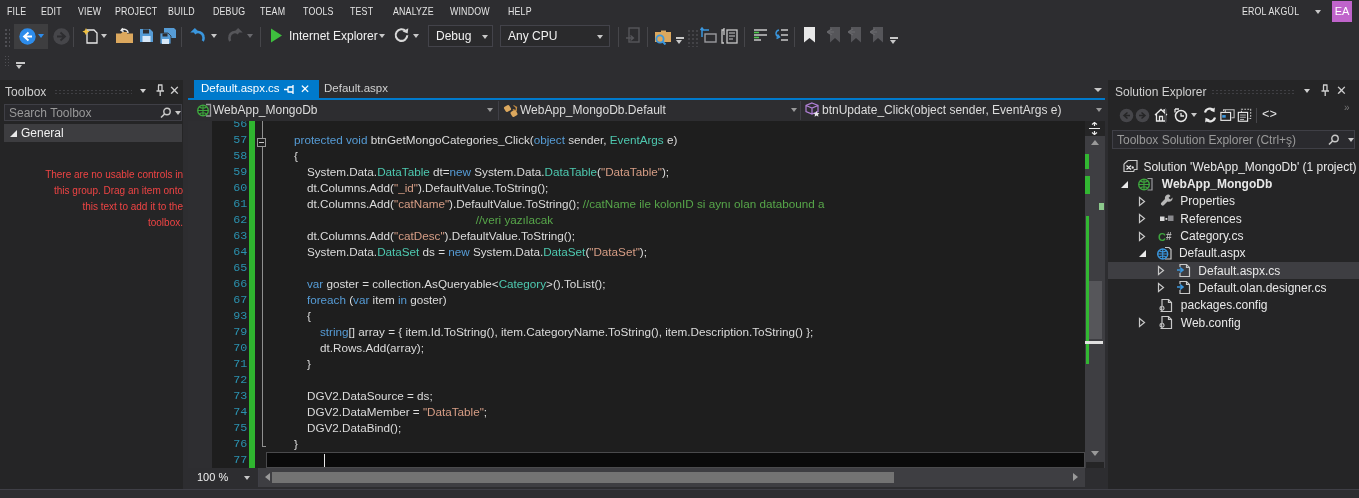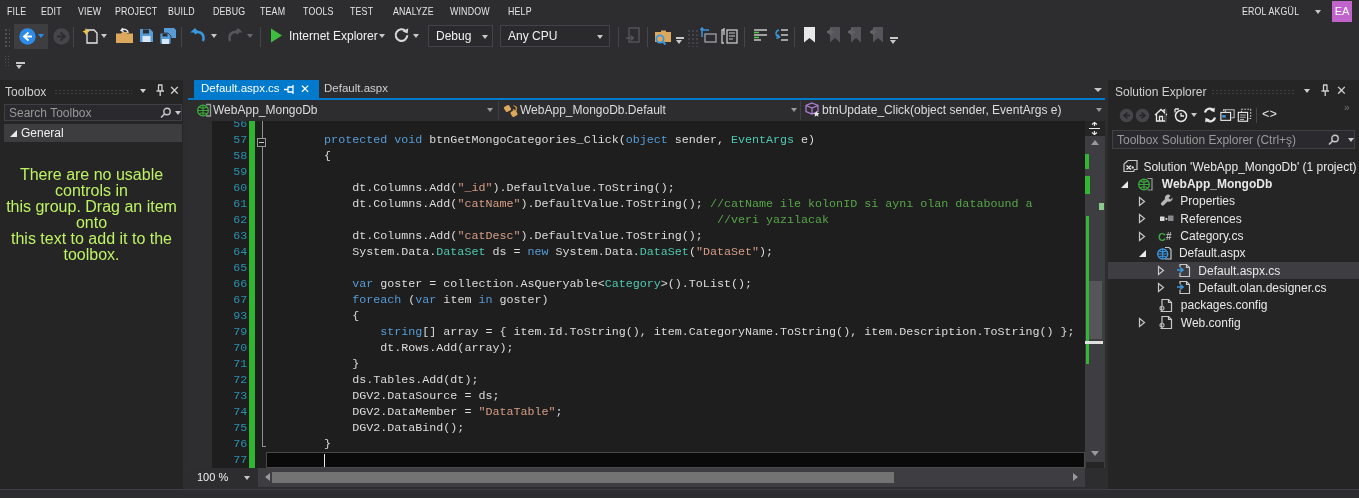--- a/index.html
+++ b/index.html
@@ -27,21 +27,21 @@
 #editor { position:absolute; left:188px; top:80px; width:917px; height:407px; background:#2D2D30; }
 #tabactive { position:absolute; left:6px; top:0; width:125px; height:18px; background:#007ACC; color:#FFF; font-size:11.5px; }
 #tabinactive { position:absolute; left:130px; top:0; height:18px; color:#D0D0D0; font-size:11.5px; }
 #blueline { position:absolute; left:0; top:17.5px; width:917px; height:2px; background:#007ACC; }
 #crumbs { position:absolute; left:0; top:19.5px; width:917px; height:21.5px; background:#2D2D30; font-size:12px; color:#DCDCDC; }
 .crumbsep { position:absolute; top:1px; width:1px; height:19px; background:#3F3F46; }
 #codearea { position:absolute; left:0; top:41px; width:897px; height:347px; background:#1E1E1E; overflow:hidden; }
 #indmargin { position:absolute; left:0; top:0; width:23.5px; height:347px; background:#2E2E31; }
 #greenbar { position:absolute; left:61px; top:0; width:6px; height:347px; background:#2FB52F; }
 #foldline { position:absolute; left:73.5px; top:0; width:1px; height:326px; background:#909090; }
-.codeline { position:absolute; left:80px; white-space:pre; font-family:Liberation Mono, monospace; font-size:11.7px; line-height:16px; height:16px; color:#DCDCDC; }
+.codeline { position:absolute; left:80px; white-space:pre; font-family:Liberation Sans, sans-serif; font-size:11.7px; line-height:16px; height:16px; color:#DCDCDC; }
 .lnum { position:absolute; width:45px; text-align:right; font-family:"Liberation Mono",monospace; font-size:11.7px; line-height:16px; height:16px; color:#2B91AF; }
 .k { color:#569CD6; } .t { color:#4EC9B0; } .s { color:#D69D85; } .c { color:#57A64A; }
 #vsb { position:absolute; left:897px; top:41px; width:20px; height:347px; background:#3E3E42; }
 #hbar { position:absolute; left:0; top:388px; width:917px; height:19px; background:#2D2D30; }
 
 #solx { position:absolute; left:1108px; top:80px; width:251px; height:410px; background:#252526; }
 
 #bstrip { position:absolute; left:0; top:489px; width:1359px; height:9px; background:#2D2D30; border-top:1px solid #3F3F46; }
 </style>
 </head>
@@ -198,21 +198,21 @@
  <circle cx="7" cy="4.5" r="3.2" fill="none" stroke="#C8C8C8" stroke-width="1.4"></circle>
  <path d="M4.6 7 L1 10.5" stroke="#C8C8C8" stroke-width="1.6"></path>
 </svg>
 <span class="darr" style="left:175px; top:31px; border-left-width:3px; border-right-width:3px;"></span>
 <div class="abs" style="left:4px; top:44px; width:178px; height:18px; background:#3D3D40;">
 <svg class="abs" style="left:5px; top:5px" width="9" height="9" viewBox="0 0 9 9">
           <path d="M8 1 V8 H1 Z" fill="#EAEAEA"></path>
         </svg>
 <span class="abs" style="left:17px; top:2px; font-size:12px; color:#F1F1F1;">General</span>
 </div>
-<div class="abs" style="left:0; top:87px; width:183px; text-align:center; font-size:16px; line-height:16px; color:#bef264;">There are no usable controls in<br>this group. Drag an item onto<br>this text to add it to the<br>toolbox.</div>
+<div class="abs" style="left:0; top:87px; width:183px; text-align:right; font-size:10px; line-height:16px; color:#ef4444;">There are no usable controls in<br>this group. Drag an item onto<br>this text to add it to the<br>toolbox.</div>
 </div>
 <div id="editor">
 <div id="tabactive">
         <span style="position:absolute;left:7px;top:2px">Default.aspx.cs</span>
 <svg class="abs" style="left:89px; top:4px" width="13" height="11" viewBox="0 0 13 11">
  <path d="M1 5.5 H4.5 M5 2.5 V8.5 M5 3 H9.5 M5 8 H9.5 M10 1 V10" stroke="#FFF" stroke-width="1.3" fill="none"></path>
 </svg>
 <span style="position:absolute;left:106px;top:1.5px;font-size:12px">✕</span>
       </div>
 <div id="tabinactive">
@@ -251,20 +251,21 @@
 <div id="foldline"></div>
 <div class="abs" style="left:73.5px; top:325px; width:4.5px; height:1px; background:#909090;"></div>
 <div class="abs" style="left:69px; top:16.8px; width:9px; height:9px; background:#1E1E1E; border:1px solid #999; "></div>
 <div class="abs" style="left:71px; top:20.8px; width:5px; height:1px; background:#C8C8C8;"></div>
 <div class="lnum" style="left:14.4px; top:-5.199999999999999px">56</div>
 <div class="lnum" style="left:14.4px; top:10.8px">57</div>
 <div class="codeline" style="top:10.8px">        <span class="k">protected</span> <span class="k">void</span> btnGetMongoCategories_Click(<span class="k">object</span> sender, <span class="t">EventArgs</span> e)</div>
 <div class="lnum" style="left:14.4px; top:26.8px">58</div>
 <div class="codeline" style="top:26.8px">        {</div>
 <div class="lnum" style="left:14.4px; top:42.8px">59</div>
+<div class="codeline" style="top:42.8px">            System.Data.<span class="t">DataTable</span> dt=<span class="k">new</span> System.Data.<span class="t">DataTable</span>(<span class="s">"DataTable"</span>);</div>
 <div class="lnum" style="left:14.4px; top:58.8px">60</div>
 <div class="codeline" style="top:58.8px">            dt.Columns.Add(<span class="s">"_id"</span>).DefaultValue.ToString();</div>
 <div class="lnum" style="left:14.4px; top:74.8px">61</div>
 <div class="codeline" style="top:74.8px">            dt.Columns.Add(<span class="s">"catName"</span>).DefaultValue.ToString(); <span class="c">//catName ile kolonID si aynı olan databound a</span></div>
 <div class="lnum" style="left:14.4px; top:90.8px">62</div>
 <div class="codeline" style="top:90.8px">                                                                <span class="c">//veri yazılacak</span></div>
 <div class="lnum" style="left:14.4px; top:106.8px">63</div>
 <div class="codeline" style="top:106.8px">            dt.Columns.Add(<span class="s">"catDesc"</span>).DefaultValue.ToString();</div>
 <div class="lnum" style="left:14.4px; top:122.8px">64</div>
 <div class="codeline" style="top:122.8px">            System.Data.<span class="t">DataSet</span> ds = <span class="k">new</span> System.Data.<span class="t">DataSet</span>(<span class="s">"DataSet"</span>);</div>
@@ -275,21 +276,20 @@
 <div class="codeline" style="top:170.8px">            <span class="k">foreach</span> (<span class="k">var</span> item <span class="k">in</span> goster)</div>
 <div class="lnum" style="left:14.4px; top:186.8px">93</div>
 <div class="codeline" style="top:186.8px">            {</div>
 <div class="lnum" style="left:14.4px; top:202.8px">79</div>
 <div class="codeline" style="top:202.8px">                <span class="k">string</span>[] array = { item.Id.ToString(), item.CategoryName.ToString(), item.Description.ToString() };</div>
 <div class="lnum" style="left:14.4px; top:218.8px">70</div>
 <div class="codeline" style="top:218.8px">                dt.Rows.Add(array);</div>
 <div class="lnum" style="left:14.4px; top:234.8px">71</div>
 <div class="codeline" style="top:234.8px">            }</div>
 <div class="lnum" style="left:14.4px; top:250.8px">72</div>
-<div class="codeline" style="top:250.8px">            ds.Tables.Add(dt);</div>
 <div class="lnum" style="left:14.4px; top:266.8px">73</div>
 <div class="codeline" style="top:266.8px">            DGV2.DataSource = ds;</div>
 <div class="lnum" style="left:14.4px; top:282.8px">74</div>
 <div class="codeline" style="top:282.8px">            DGV2.DataMember = <span class="s">"DataTable"</span>;</div>
 <div class="lnum" style="left:14.4px; top:298.8px">75</div>
 <div class="codeline" style="top:298.8px">            DGV2.DataBind();</div>
 <div class="lnum" style="left:14.4px; top:314.8px">76</div>
 <div class="codeline" style="top:314.8px">        }</div>
 <div class="lnum" style="left:14.4px; top:330.8px">77</div>
 <div class="abs" style="left:135.5px; top:332.5px; width:1px; height:13px; background:#E8E8E8;"></div>

